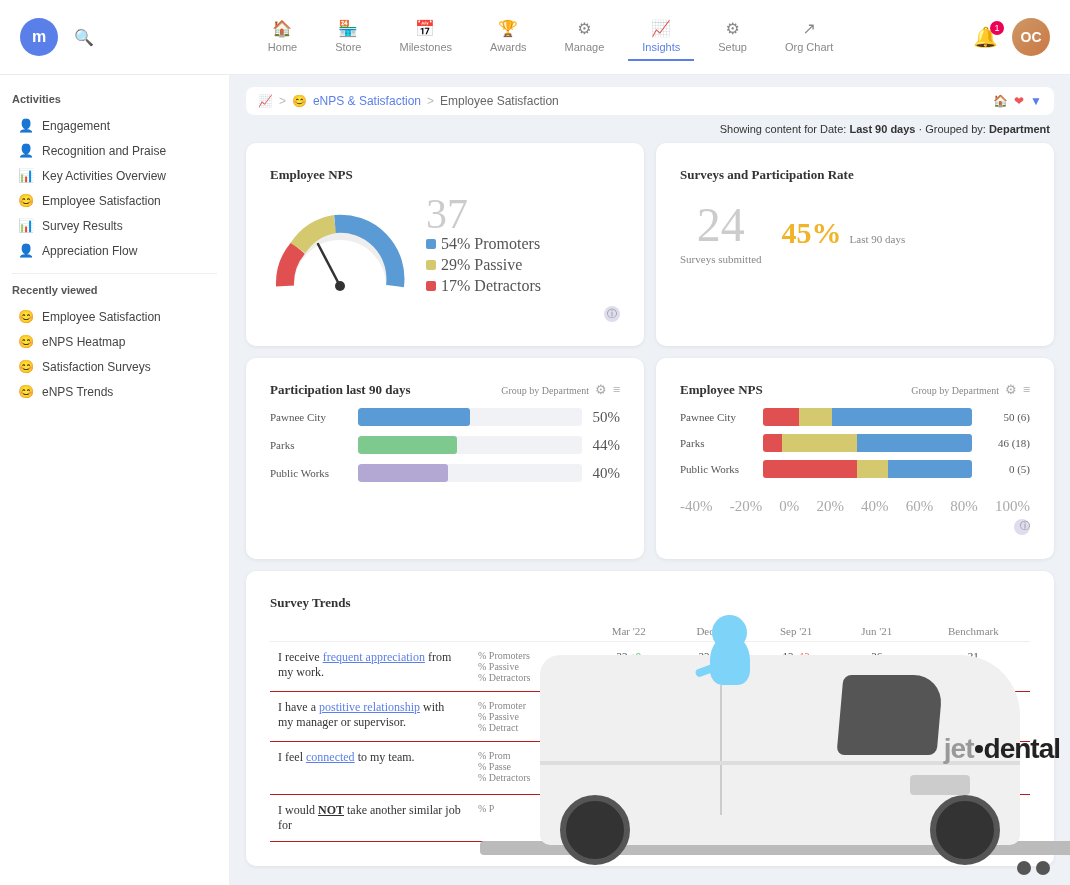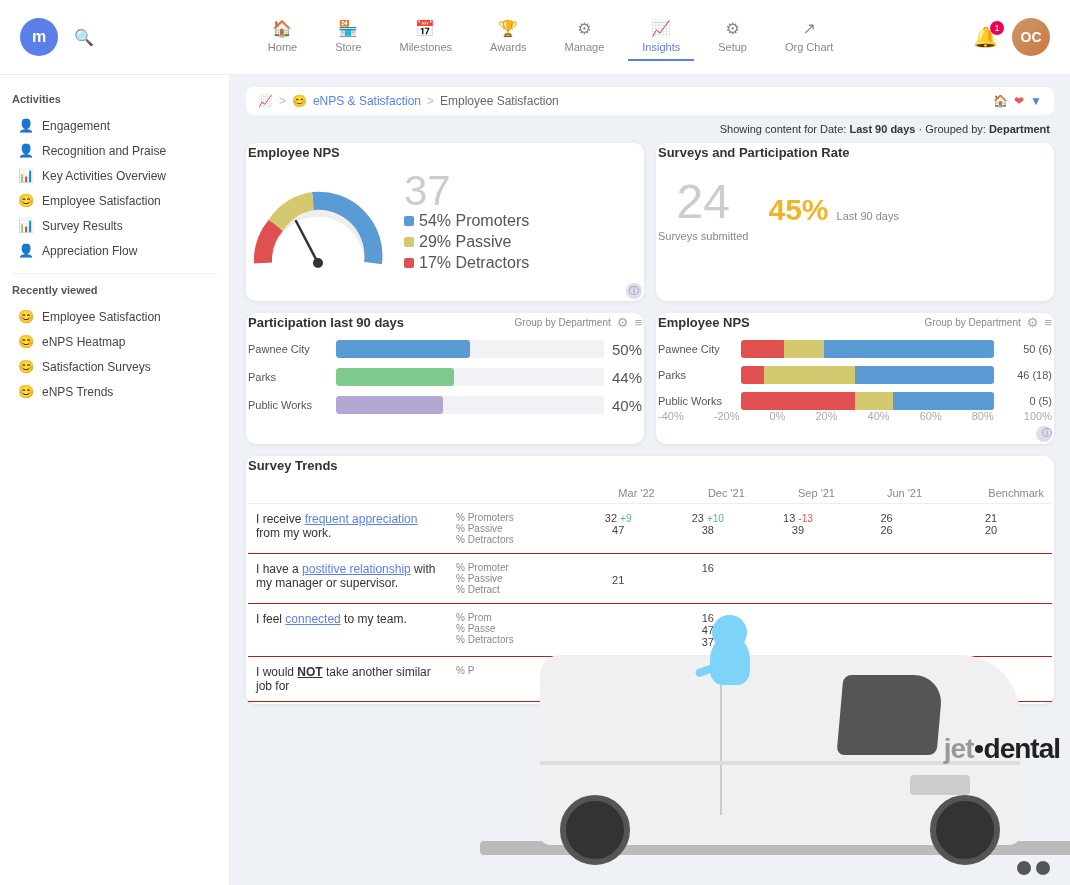--- a/index.html
+++ b/index.html
@@ -122,22 +122,23 @@
     
     .dashboard-grid {
       display: grid;
       grid-template-columns: 1fr 1fr;
       gap: 12px;
     }
 
     .card {
       background: #fff;
       border-radius: 10px;
-      padding: 2px;
+      padding: 24px;
       box-shadow: 0 1px 4px rgba(0,0,0,0.07);
+      font-family: Liberation Serif, serif;
     }
     .card-title {
       font-size: 13px; font-weight: 600; color: #333;
       margin-bottom: 10px;
     }
 
     
     .gauge-container {
       display: flex; align-items: center; gap: 16px;
     }
@@ -175,30 +176,30 @@
     .bar-fill { height: 100%; border-radius: 3px; }
     .bar-pct { font-size: 15px; color: #555; width: 30px; text-align: right; flex-shrink: 0; }
 
     
     .enps-bars { display: flex; flex-direction: column; gap: 8px; margin-top: 8px; }
     .enps-bar-row { display: flex; align-items: center; gap: 8px; }
     .enps-bar-label { font-size: 11px; color: #555; width: 75px; flex-shrink: 0; }
     .enps-bar-stacked { flex: 1; height: 18px; display: flex; border-radius: 3px; overflow: hidden; }
     .enps-seg { height: 100%; }
     .enps-score { font-size: 11px; color: #555; width: 50px; text-align: right; flex-shrink: 0; }
-    .enps-axis { display: flex; justify-content: space-between; font-size: 11px; color: #aaa; margin-top: 0; padding: 0 0; }
+    .enps-axis { display: flex; justify-content: space-between; font-size: 15px; color: #aaa; margin-top: 20px; padding: 0 0; }
 
     
     .trends-card {
       grid-column: 1 / 3;
     }
     .trends-table { width: 100%; border-collapse: collapse; font-size: 11px; }
     .trends-table th {
       color: #888; font-weight: 500; padding: 4px 8px;
-      text-align: right; border-bottom: 1px solid #eee;
+      border-bottom: 1px solid #eee;
     }
     .trends-table th:first-child { text-align: left; }
     .trends-table td {
       padding: 8px 8px; color: #444; border-bottom: 1px solid #b91c1c;
       vertical-align: top;
     }
     .trends-table td:first-child { font-size: 12px; color: #333; width: 200px; }
     .trends-table .col-metrics { color: #888; font-size: 10px; }
     .trends-table .num { text-align: center; }
     .change-pos { color: #5b7; font-size: 10px; }

